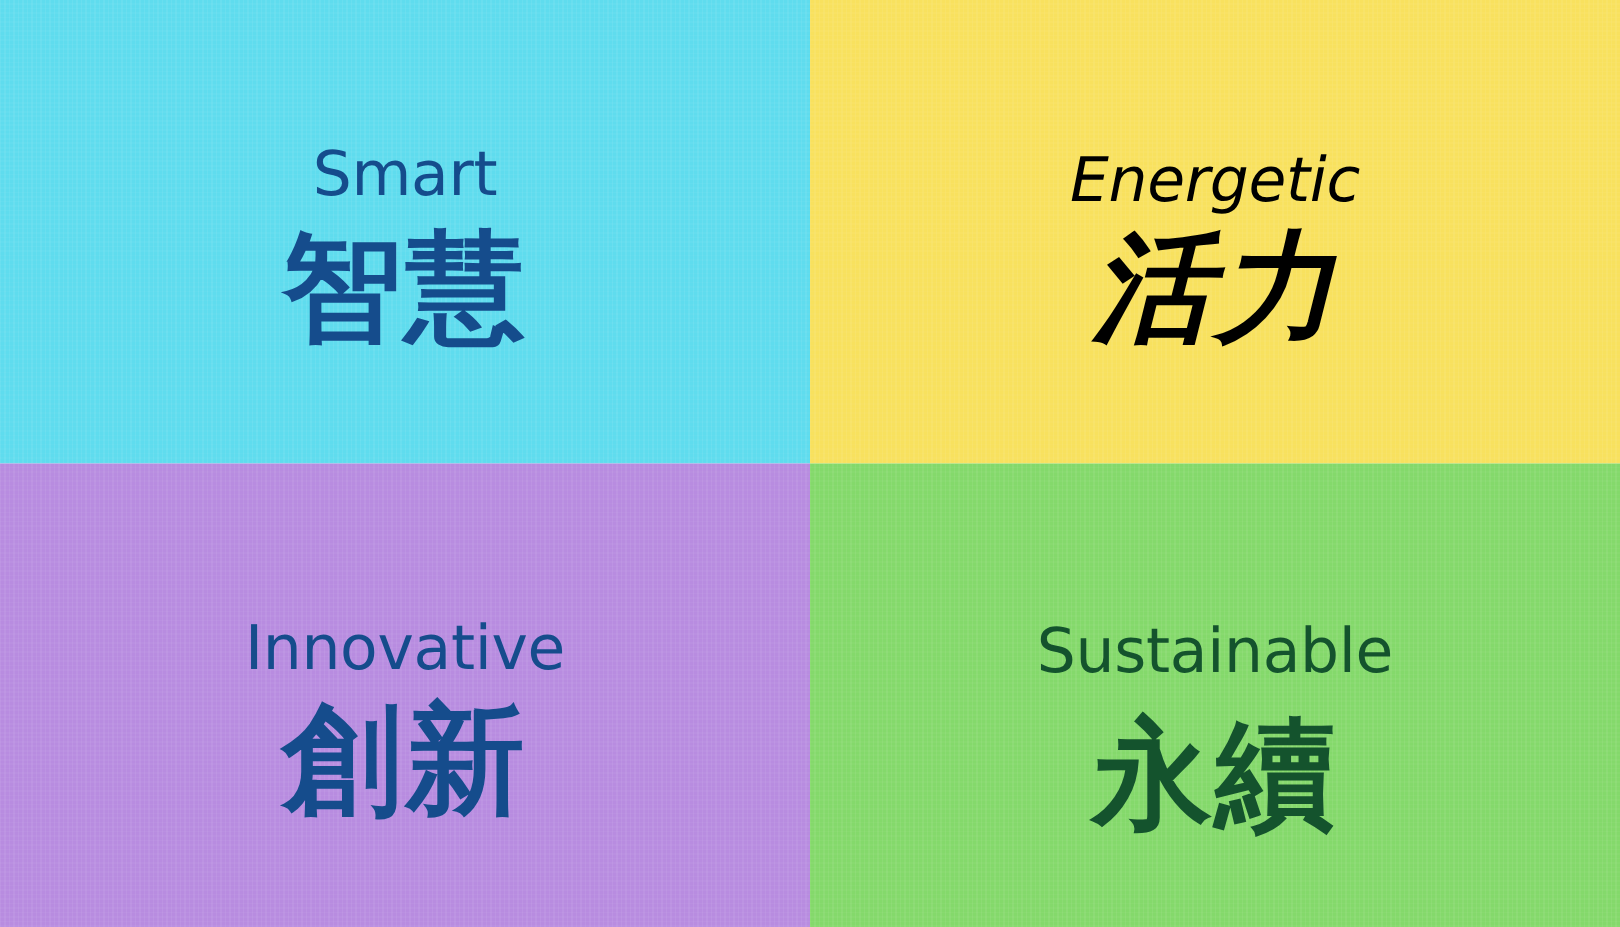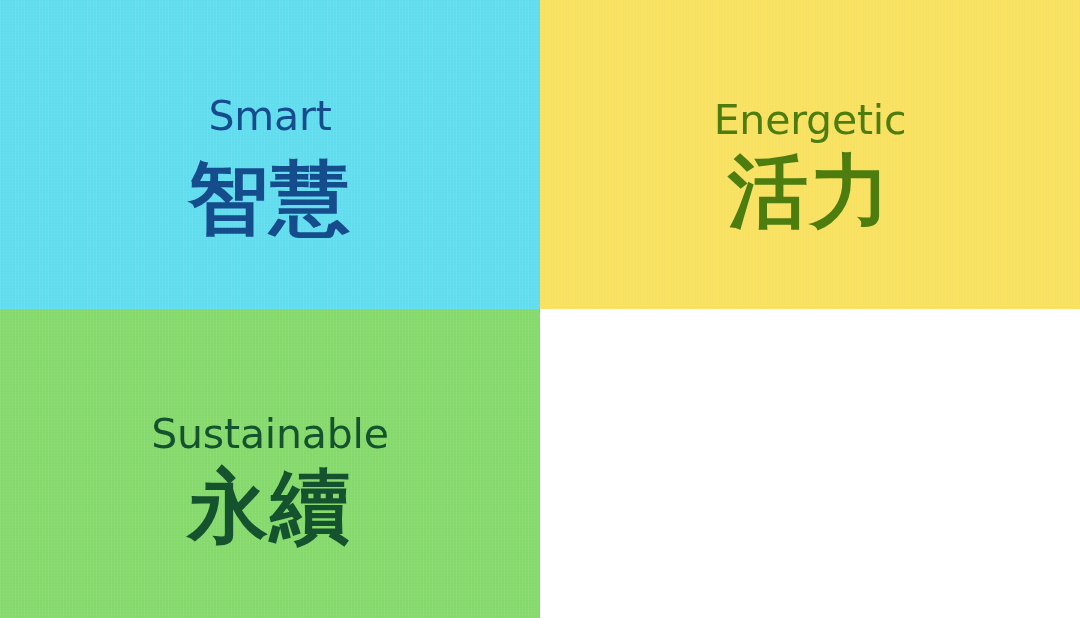--- a/index.html
+++ b/index.html
@@ -73,52 +73,59 @@
     font-family: "DejaVu Sans", "Liberation Sans", sans-serif;
     font-size: 80px;
     font-weight: 700;
     line-height: 1.02;
     letter-spacing: 2px;
     white-space: nowrap;
   }
 
   
   .card-smart .card-inner       { padding-top: 96px; }
-  .card-smart .label-zh         { margin-top: 22px; font-family: Liberation Serif, serif; }
+  .card-smart .label-zh         { margin-top: 14px; }
 
   .card-energetic .card-inner   { padding-top: 100px; }
   .card-energetic .label-zh     { margin-top: 10px; }
 
   .card-innovative .card-inner  { padding-top: 103px; }
   .card-innovative .label-zh    { margin-top: 13px; }
 
   .card-sustainable .card-inner { padding-top: 105px; }
-  .card-sustainable .label-zh   { margin-top: 11px; text-align: right; }
+  .card-sustainable .label-zh   { margin-top: 21px; text-align: right; }
 </style>
 </head>
 <body>
 
 <div class="value-grid">
 
   <div class="value-card card-smart" style="background-color: rgb(95, 220, 238); color: rgb(21, 76, 140);">
     <div class="card-texture"></div>
     <div class="card-inner">
       <div class="label-en">Smart</div>
       <div class="label-zh">智慧</div>
     </div>
   </div>
 
-  <div class="value-card card-energetic" style="background-color: rgb(248, 225, 94); color: #4d7c0f;">
+  <div class="value-card card-energetic" style="background-color: rgb(248, 225, 94); color: #000000; font-style: italic;">
     <div class="card-texture"></div>
     <div class="card-inner">
       <div class="label-en">Energetic</div>
       <div class="label-zh">活力</div>
     </div>
   </div>
 
+  <div class="value-card card-innovative" style="background-color: rgb(184, 140, 224); color: rgb(21, 76, 140);">
+    <div class="card-texture"></div>
+    <div class="card-inner">
+      <div class="label-en">Innovative</div>
+      <div class="label-zh">創新</div>
+    </div>
+  </div>
 
   <div class="value-card card-sustainable" style="background-color: rgb(132, 217, 107); color: #14532d;">
     <div class="card-texture"></div>
     <div class="card-inner">
       <div class="label-en">Sustainable</div>
       <div class="label-zh">永續</div>
     </div>
   </div>
 
 </div>

